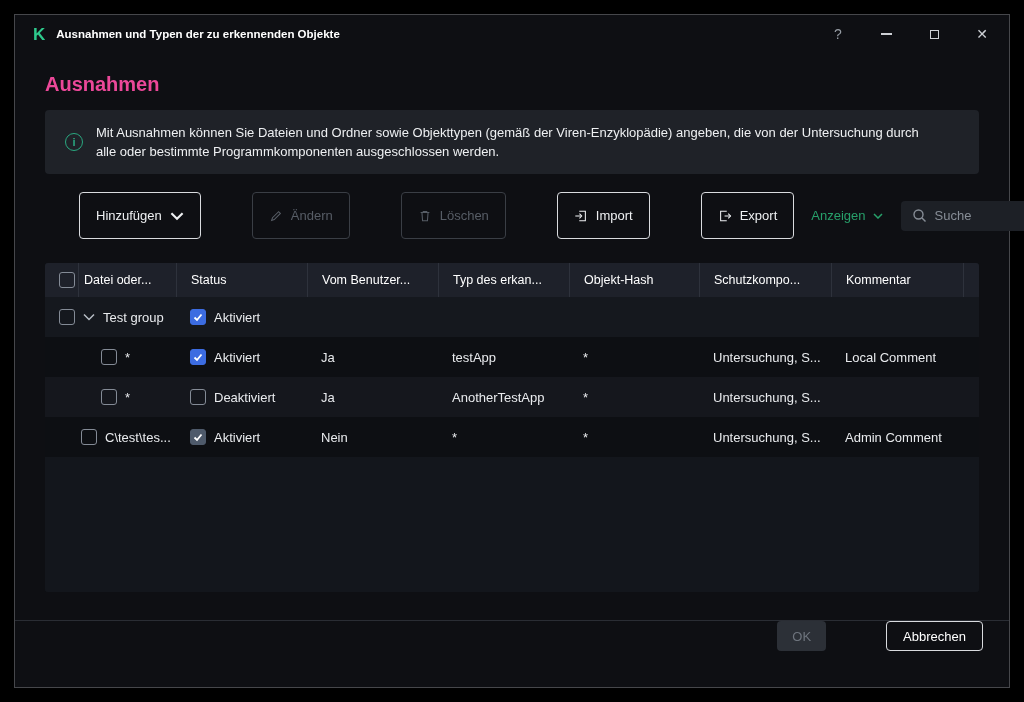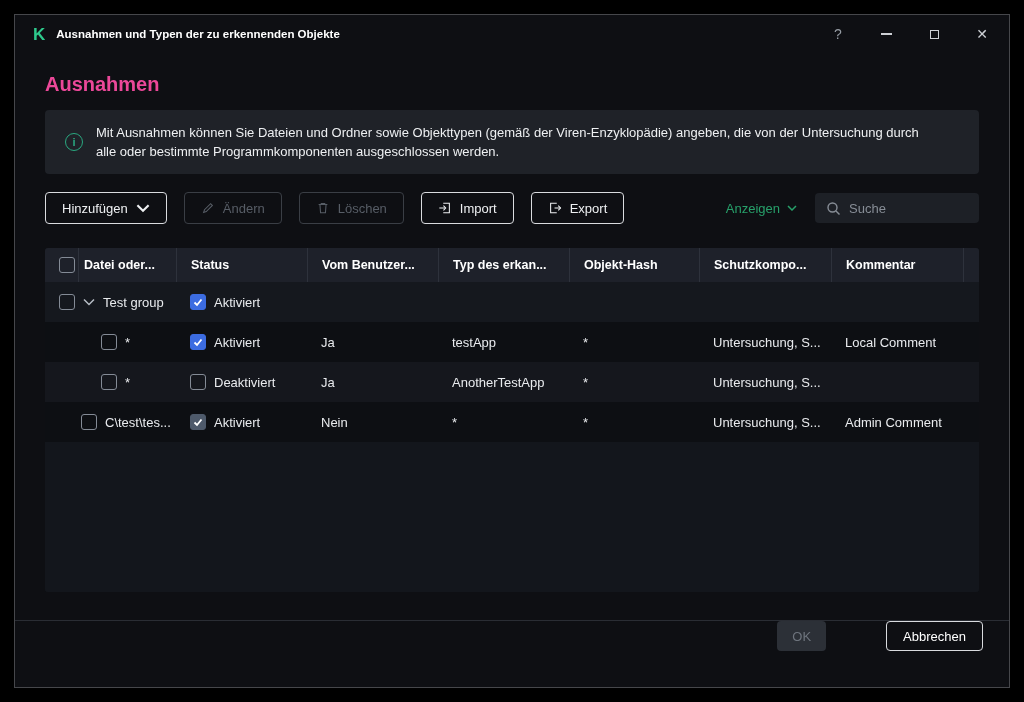--- a/index.html
+++ b/index.html
@@ -37,23 +37,23 @@
     width:18px; height:18px; flex:0 0 18px; border-radius:50%;
     border:1.5px solid #2aa880; color:#2aa880; box-sizing:border-box;
     display:flex; align-items:center; justify-content:center;
     font-size:11px; font-weight:700;
   }
   .banner-text { margin-left:13px; font-size:13px; line-height:1.5; color:#eef0f2; }
 
   
   .toolbar { margin-top:18px; flex:0 0 32px; display:flex; align-items:center; gap:17px; }
   .btn {
-    height:32px; box-sizing:border-box; display:inline-flex; align-items:center; gap:8px;
+    height:47px; box-sizing:border-box; display:inline-flex; align-items:center; gap:8px;
     padding:0 16px; background:transparent; border:1px solid #d9dbdf; border-radius:4px;
-    color:#eef0f2; font-size:13px; font-family:inherit; cursor:default; white-space:nowrap;
+    color:#eef0f2; font-size:13px; font-family:inherit; cursor:default; white-space:nowrap;margin-left:34px;
   }
   .btn svg { width:14px; height:14px; }
   .btn.disabled { border-color:#3a3e45; color:#575d66; }
   .chev { width:10px; height:6px; }
   .toolbar-right { margin-left:auto; display:flex; align-items:center; gap:18px; }
   .link-dropdown { color:#27a06a; font-size:13px; display:inline-flex; align-items:center; gap:7px;text-align:right; }
   .link-dropdown .chev { color:#27a06a; }
   .search { position:relative; width:164px; height:30px;border-radius:8px; }
   .search input {
     width:100%; height:100%; box-sizing:border-box; background:#1d2026; border:none;
@@ -64,21 +64,21 @@
   .search-icon { position:absolute; left:11px; top:7.5px; width:15px; height:15px; color:#878d96; }
 
   
   .table {
     margin-top:24px; margin-bottom:28px; flex:1; min-height:0;
     display:flex; flex-direction:column; background:#13161c; border-radius:3px; overflow:hidden;
   }
   .thead {
     flex:0 0 34px; display:grid;
     grid-template-columns:33px 98px 131px 131px 131px 130px 132px 132px 1fr;
-    background:#1e212a; font-size:12.5px; font-weight:700; color:#ffffff;
+    background:#1e212a; font-size:12.5px; font-weight:400; color:#ffffff;
   }
   .th { display:flex; align-items:center; padding-left:14px; box-sizing:border-box; overflow:hidden; white-space:nowrap; }
   .th + .th { border-left:1px solid #2e323c; }
   .th-file { padding-left:5px; }
 
   .row {
     flex:0 0 40px; display:grid;
     grid-template-columns:131px 131px 131px 131px 130px 132px 132px 1fr;
     align-items:center; font-size:13px; color:#e9ebee;
   }

